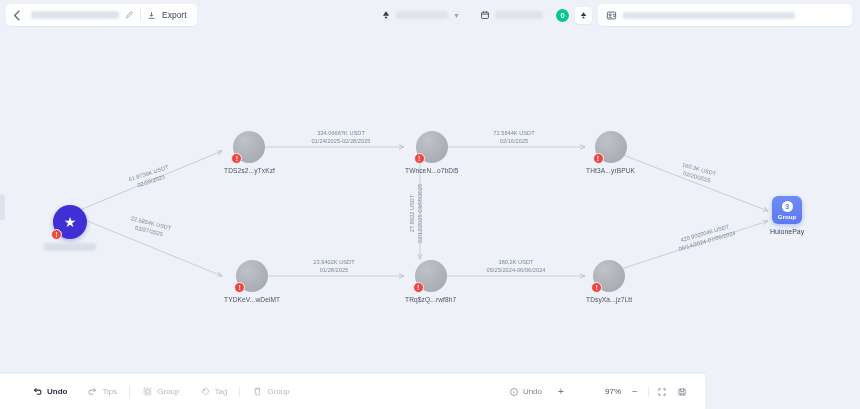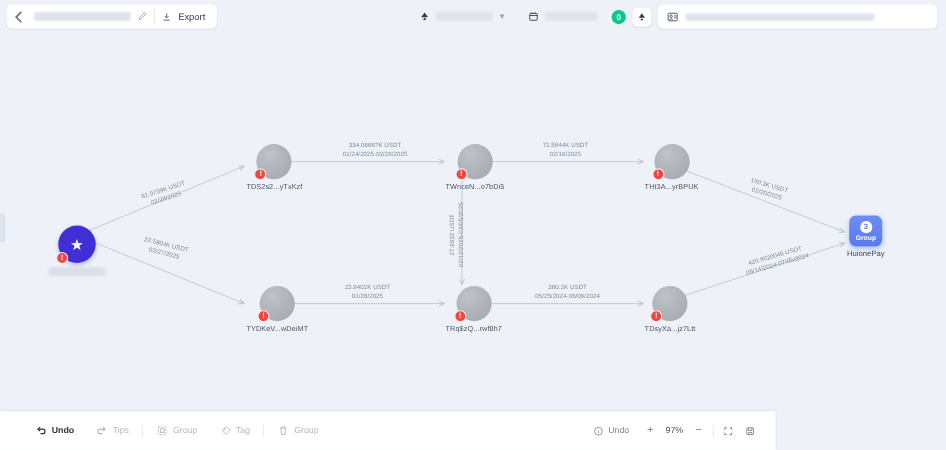--- a/index.html
+++ b/index.html
@@ -149,21 +149,21 @@
   .bb-item svg { width: 11px; height: 11px; }
   .bb-sep { width: 1px; height: 11px; background: #e9ecf2; margin: 0 2px; }
 
   .bb-right { margin-left: auto; display: flex; align-items: center; gap: 2px; margin-right: 14px; }
   .bb-tips { display: flex; align-items: center; gap: 4px; font-size: 8px; color: #7b8494; cursor: pointer; padding: 0 8px; }
   .bb-tips svg { width: 10px; height: 10px; }
   .zbtn {
     width: 18px; height: 18px; display: flex; align-items: center; justify-content: center;
     color: #6f7889; font-size: 10px; cursor: pointer; border-radius: 3px;
   }
-  .zlevel { font-size: 8px; color: #4a5365; min-width: 22px; text-align: center; cursor: pointer; }
+  .zlevel { font-size: 8px; color: #4a5365; min-width: 22px; text-align: center; cursor: pointer; margin-left: 30px; }
   .zbtn svg { width: 10px; height: 10px; }
 </style>
 </head>
 <body>
 
 <div id="app">
 
   <div class="topbar">
 
     <div class="tb-left">

